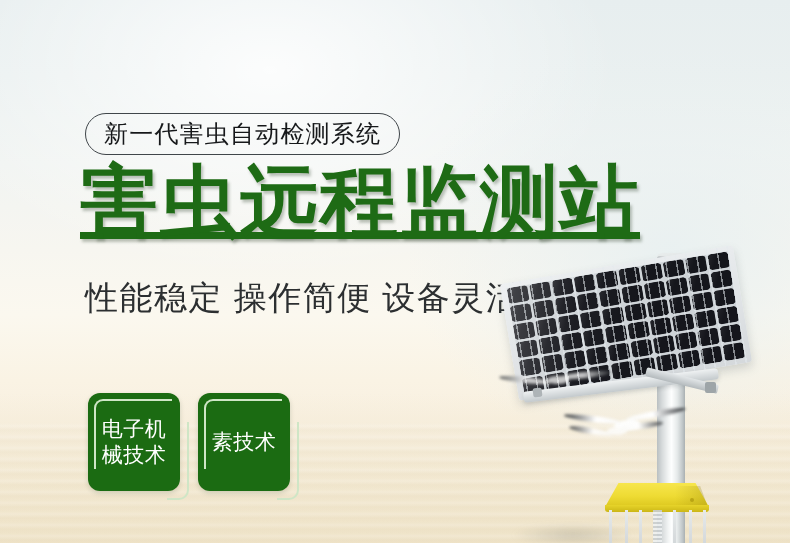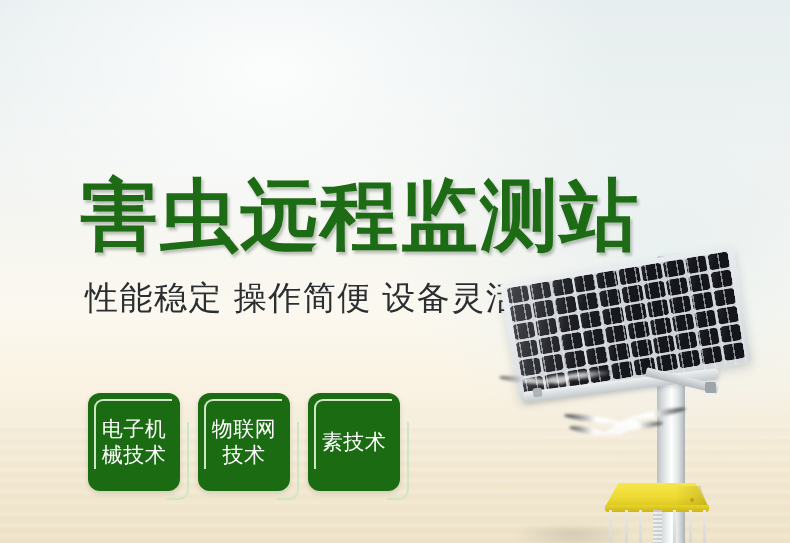--- a/index.html
+++ b/index.html
@@ -84,28 +84,29 @@
     font-size: 24px;
     line-height: 1;
     color: #16181a;
     letter-spacing: 1.2px;
     white-space: nowrap;
   }
 
   .headline {
     position: absolute;
     left: 80px;
-    top: 176px;
+    top: 162px;
     font-size: 78px;
     line-height: 1;
     font-weight: bold;
     color: #1e6b15;
     letter-spacing: 2px;
     white-space: nowrap;
     text-shadow: 2px 3px 3px rgba(40,60,35,0.30);
+    text-decoration: underline;
   }
 
   .subhead {
     position: absolute;
     left: 85px;
     top: 281px;
     font-size: 33px;
     line-height: 1;
     color: #2c2f31;
     letter-spacing: 1.5px;
@@ -418,41 +419,38 @@
 </head>
 <body>
 
 <div class="banner">
 
   <div class="bg-haze-top"></div>
   <div class="bg-haze-right"></div>
   <div class="bg-ground-blur"></div>
   <div class="bg-ground-streaks"></div>
 
+  <div class="tagline-box">
+    <span class="tagline-text">新一代害虫自动检测系统</span>
+  </div>
 
   <div class="headline">害虫远程监测站</div>
 
   <div class="subhead">性能稳定 操作简便 设备灵活</div>
 
   <div class="badges">
 
     <div class="badge">
       <span class="bracket-tl"></span>
       <span class="bracket-br"></span>
       <span class="badge-line">电子机</span>
       <span class="badge-line">械技术</span>
     </div>
 
 
-    <div class="badge">
-      <span class="bracket-tl"></span>
-      <span class="bracket-br"></span>
-      <span class="badge-line">物联网</span>
-      <span class="badge-line">技术</span>
-    </div>
 
     <div class="badge">
       <span class="bracket-tl"></span>
       <span class="bracket-br"></span>
       <span class="badge-line">素技术</span>
     </div>
 
   </div>
 
   <div class="device">

